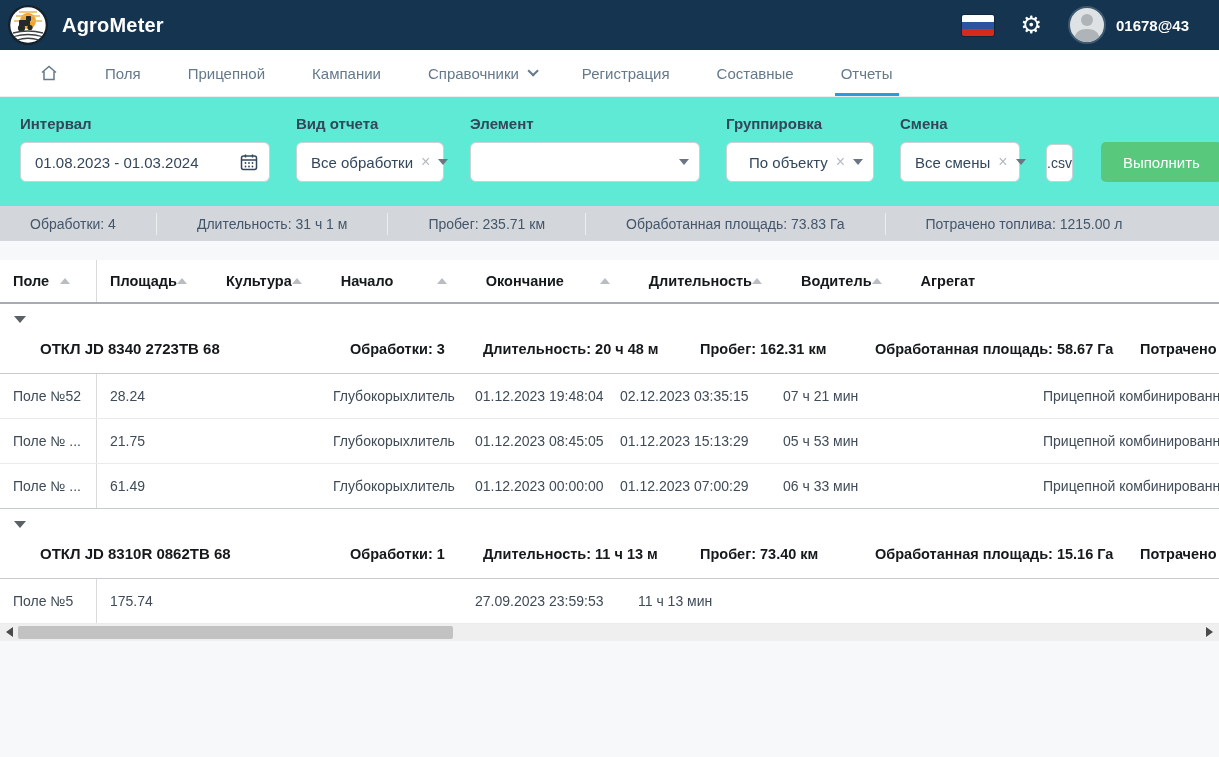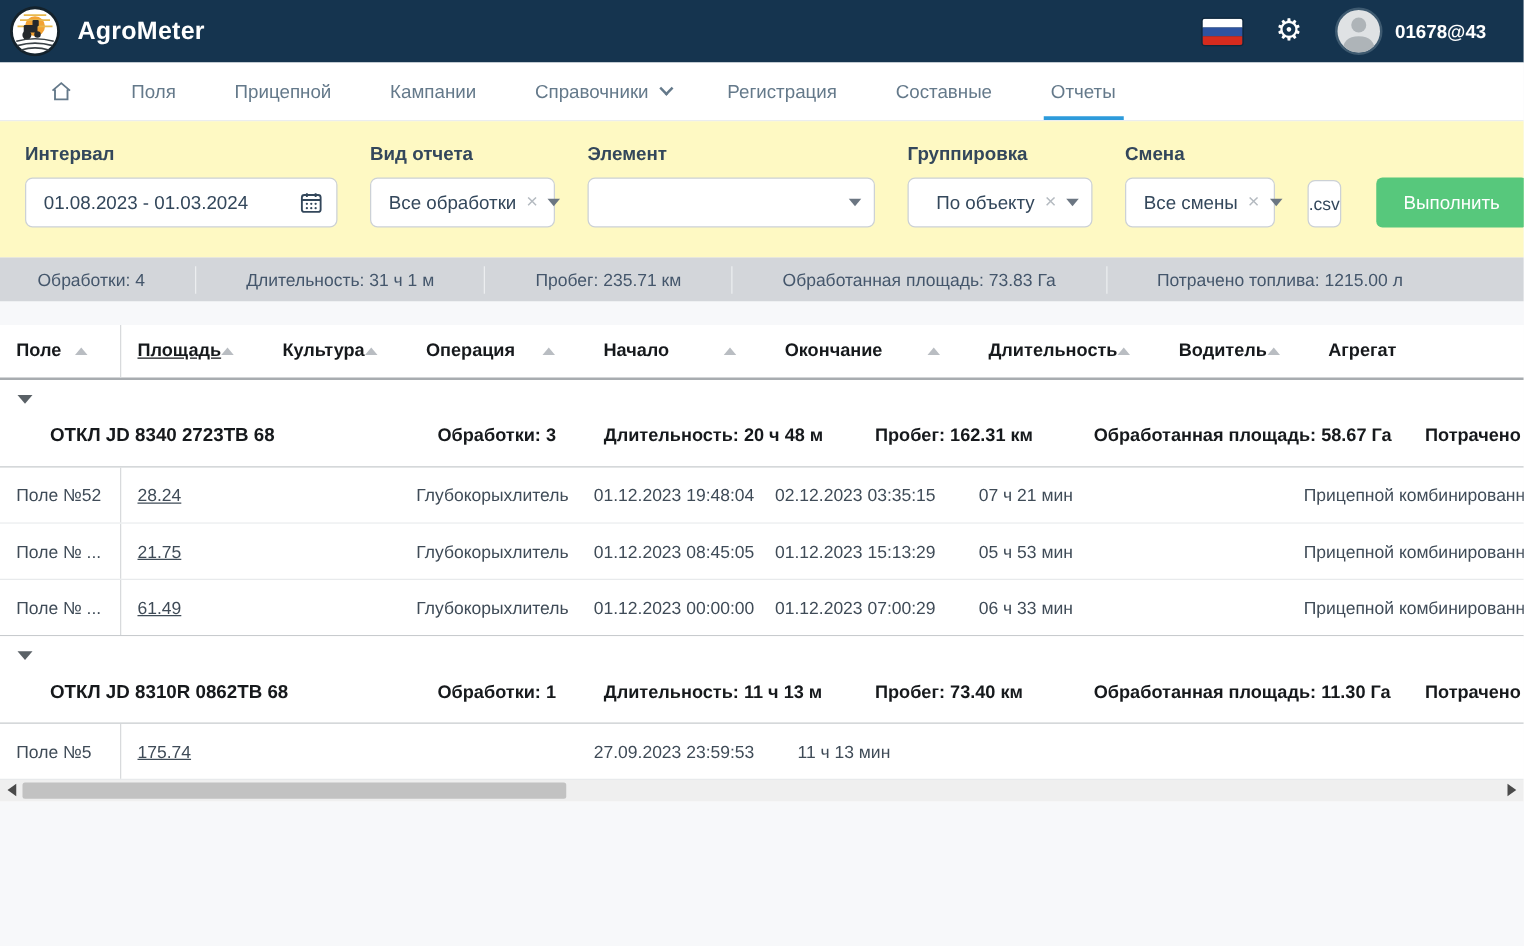--- a/index.html
+++ b/index.html
@@ -20,21 +20,21 @@
 
   
   .nav { height:47px; background:#ffffff; border-bottom:1px solid #ebedef; display:flex; align-items:stretch; padding-left:40px; }
   .nav-item { display:flex; align-items:center; color:#64798a; font-size:15px; margin-right:47px; cursor:pointer; position:relative; gap:8px; }
   .nav-item.active::after { content:""; position:absolute; left:-6px; right:-6px; bottom:0; height:3px; background:#2d9bdb; }
   .home-icon svg { display:block; }
   .chev { width:8px; height:8px; border-right:2px solid #64798a; border-bottom:2px solid #64798a;
     transform:rotate(45deg) translateY(-3px); display:inline-block; }
 
   
-  .filters { background:#fef9c3; padding:18px 20px 24px 20px; display:flex; align-items:flex-end; }
+  .filters { background:#5eead4; padding:18px 20px 24px 20px; display:flex; align-items:flex-end; }
   .fgroup { display:flex; flex-direction:column; margin-right:26px; }
   .flabel { color:#33475b; font-size:15px; font-weight:bold; margin-bottom:10px; }
   .control { height:40px; border:1px solid #ccd1d6; border-radius:6px; background:#fff; display:flex; align-items:center;
     color:#33475b; font-size:15px; padding:0 10px 0 14px; }
   .date-ctl { width:250px; }
   .date-ctl input { border:none; outline:none; flex:1; font:inherit; color:#33475b; background:transparent; min-width:0; }
   .sel { cursor:pointer; }
   .sel .val { flex:1; white-space:nowrap; }
   .clear-x { color:#b4bac0; font-size:16px; margin:0 6px 0 8px; cursor:pointer; }
   .caret { width:0; height:0; border-left:5px solid transparent; border-right:5px solid transparent; border-top:6px solid #6b7682; margin-left:2px; }
@@ -49,21 +49,21 @@
   .statsbar { height:35px; background:#d3d6da; display:flex; align-items:center; padding-left:30px; color:#44566b; font-size:14px; }
   .stat-item { white-space:nowrap; }
   .stat-sep { width:1px; height:22px; background:#eceef0; margin:0 40px; }
 
   
   .table-wrap { background:#ffffff; margin-top:19px; }
   .thead { display:flex; height:44px; align-items:center; border-bottom:2px solid #a8acb0; background:#fff; }
   .th { display:flex; align-items:center; justify-content:space-between; font-size:14.5px; font-weight:bold; color:#16191c;
     padding:0 26px 0 13px; height:100%; }
   .sort { width:0; height:0; border-left:5px solid transparent; border-right:5px solid transparent; border-bottom:6px solid #b9bdc2; cursor:pointer; }
-  .c0 { flex:0 0 97px;text-align:center; } .c1 { flex:0 0 113px;text-decoration:underline; } .c2 { flex:0 0 110px; } .c3 { flex:0 0 142px; }
+  .c0 { flex:0 0 97px;text-align:center; } .c1 { flex:0 0 113px; } .c2 { flex:0 0 110px; } .c3 { flex:0 0 142px; }
   .c4 { flex:0 0 145px; } .c5 { flex:0 0 163px; } .c6 { flex:0 0 143px; } .c7 { flex:0 0 117px; }
   .c8 { flex:1 0 280px; padding-right:0; white-space:nowrap; overflow:hidden; }
   .th.c0, .td.c0 { border-right:1px solid #d8dadc; }
 
   .group-row { position:relative; height:70px; display:flex; align-items:center; padding-top:20px; background:#fff; border-bottom:1px solid #c8cbce; }
   .collapse-caret { position:absolute; left:14px; top:12px; width:0; height:0; cursor:pointer;
     border-left:6px solid transparent; border-right:6px solid transparent; border-top:7px solid #5a6166; }
   .g-title { margin-left:40px; flex:0 0 310px; font-weight:bold; font-size:15px; color:#16191c; white-space:nowrap; }
   .g-stat { font-weight:bold; font-size:14.5px; color:#16191c; white-space:nowrap; }
   .gs0 { flex:0 0 133px; } .gs1 { flex:0 0 217px; } .gs2 { flex:0 0 175px; } .gs3 { flex:0 0 265px; } .gs4 { flex:1 0 60px; overflow:hidden; }
@@ -222,24 +222,20 @@
         <span class="sort"></span>
       </div>
     <div class="th c1">
         <span>Площадь</span>
         <span class="sort"></span>
       </div>
     <div class="th c2">
         <span>Культура</span>
         <span class="sort"></span>
       </div>
-    <div class="th c3">
-        <span>Операция</span>
-        <span class="sort"></span>
-      </div>
     <div class="th c4">
         <span>Начало</span>
         <span class="sort"></span>
       </div>
     <div class="th c5">
         <span>Окончание</span>
         <span class="sort"></span>
       </div>
     <div class="th c6">
         <span>Длительность</span>
@@ -299,21 +295,21 @@
     <div class="td c7"></div>
     <div class="td c8">Прицепной комбинированный</div>
   </div>
 
   <div class="group-row">
     <span class="collapse-caret"></span>
     <span class="g-title">ОТКЛ JD 8310R 0862ТВ 68</span>
     <span class="g-stat gs0">Обработки: 1</span>
     <span class="g-stat gs1">Длительность: 11 ч 13 м</span>
     <span class="g-stat gs2">Пробег: 73.40 км</span>
-    <span class="g-stat gs3">Обработанная площадь: 11.30 Га</span>
+    <span class="g-stat gs3">Обработанная площадь: 15.16 Га</span>
     <span class="g-stat gs4">Потрачено</span>
   </div>
 
   <div class="trow">
     <div class="td c0">Поле №5</div>
     <div class="td c1">175.74</div>
     <div class="td c2"></div>
     <div class="td c3"></div>
     <div class="td c5">27.09.2023 23:59:53</div>
     <div class="td c6">11 ч 13 мин</div>

